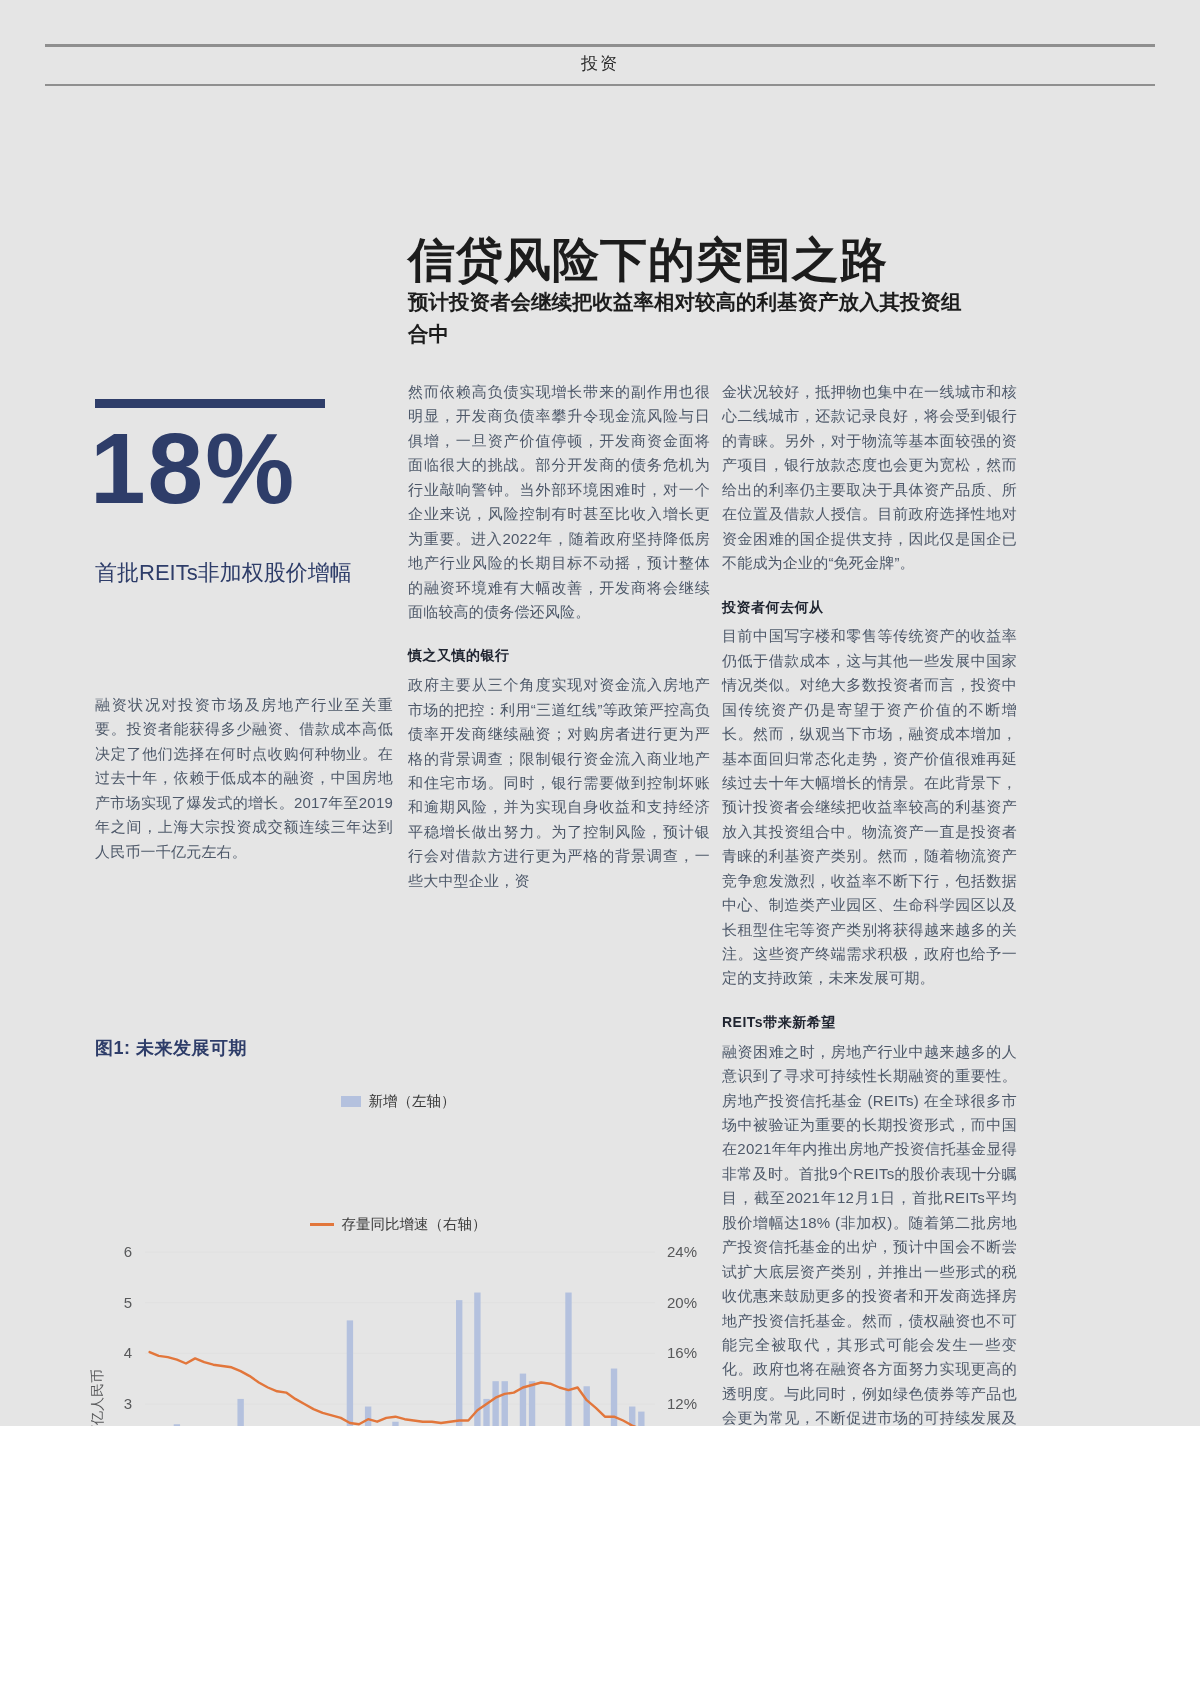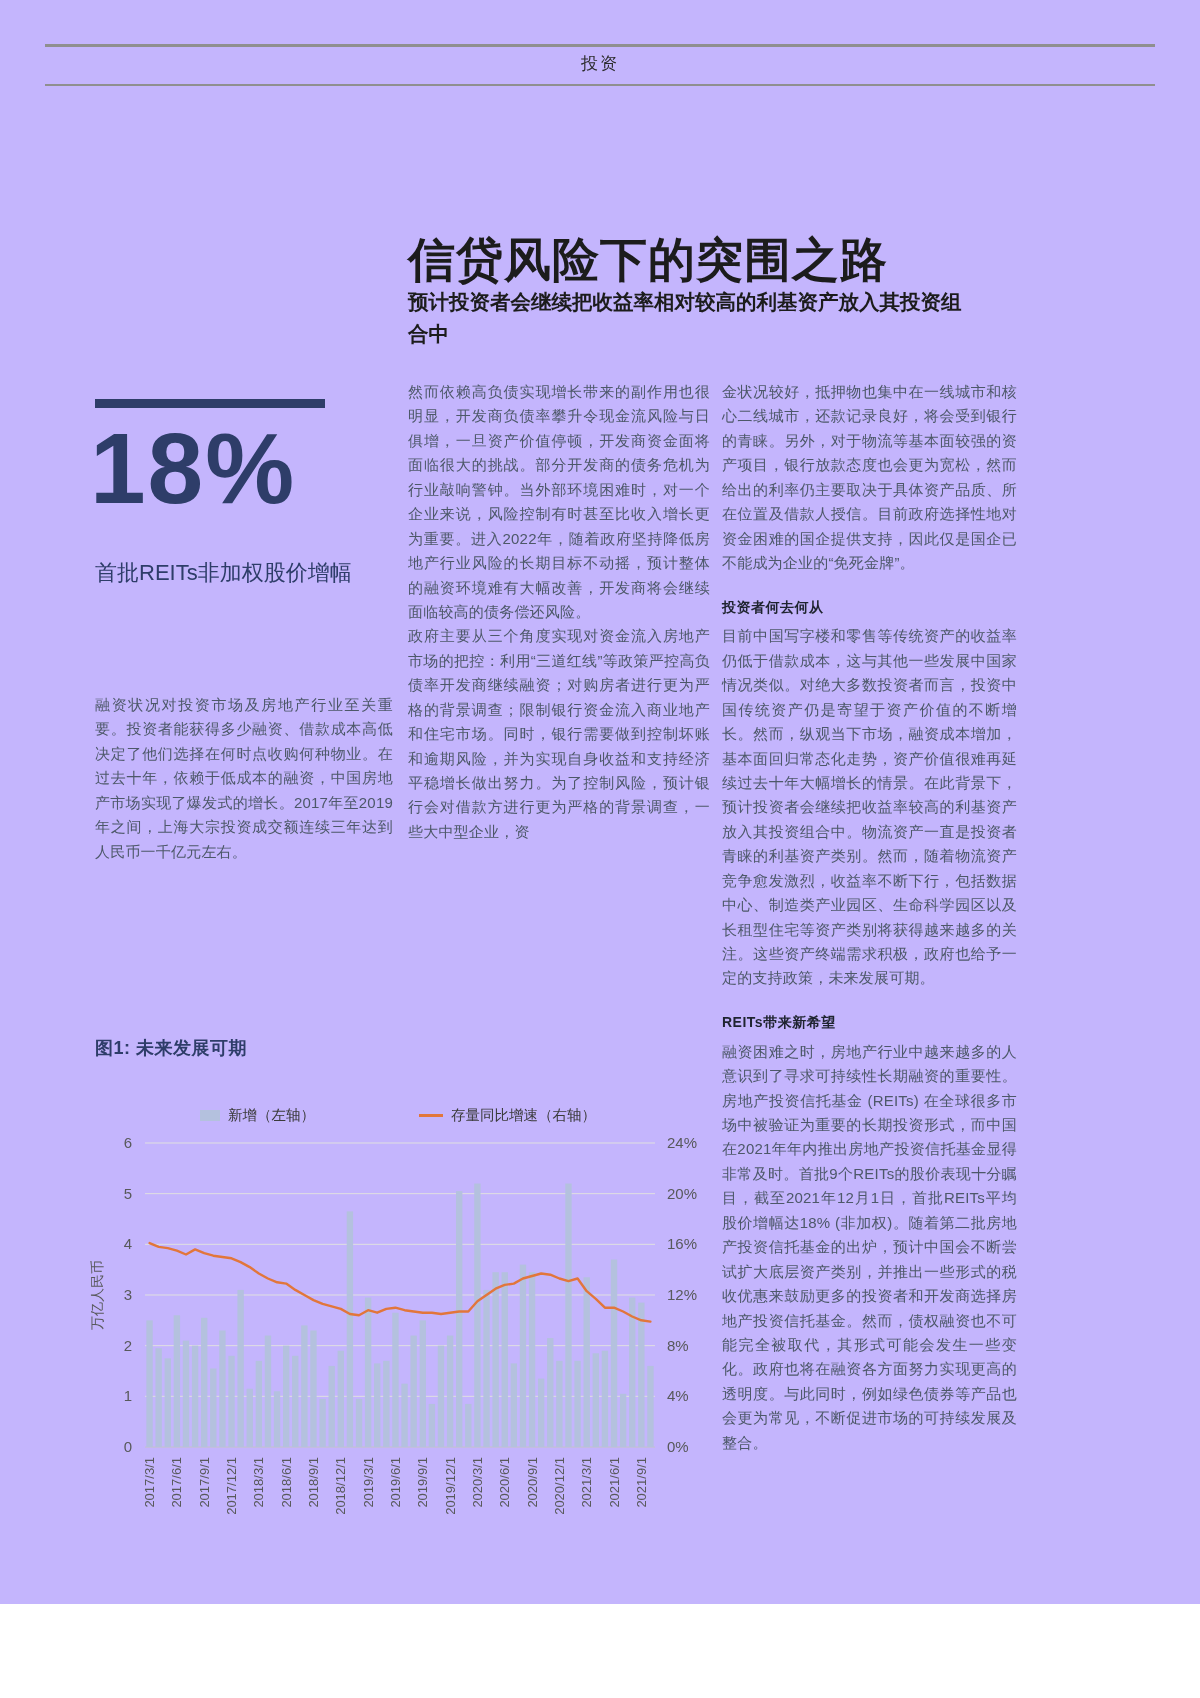--- a/index.html
+++ b/index.html
@@ -1,34 +1,34 @@
 <!DOCTYPE html>
 <html><head>
 <meta charset="utf-8">
 <style>
   html,body{margin:0;padding:0;background:#ffffff;}
   .page{
-    position:relative;width:1200px;height:1604px;background:#c4b5fd;overflow:hidden;
+    position:relative;width:1200px;height:1426px;background:#e5e5e5;overflow:hidden;
     font-family:"Liberation Sans","DejaVu Sans",sans-serif;color:#1d1d1d;
   }
   .hrule{position:absolute;left:45px;right:45px;background:#8f8f8f;}
   .kicker{position:absolute;left:0;right:0;top:52px;text-align:center;font-size:17px;letter-spacing:2px;color:#2b2b2b;}
   .article-title{position:absolute;left:408px;top:198px;font-size:47px;font-weight:bold;letter-spacing:1px;color:#1c1c1c;}
   .article-subtitle{position:absolute;left:408px;top:286px;width:565px;font-size:20.5px;font-weight:bold;line-height:1.55;color:#1c1c1c;}
   .stat-bar{position:absolute;left:95px;top:399px;width:230px;height:9px;background:#2e3d69;}
   .stat-value{position:absolute;left:90px;top:418px;font-size:100px;line-height:1;font-weight:bold;color:#2e3d69;letter-spacing:2px;text-align:center;}
   .stat-caption{position:absolute;left:95px;top:556px;width:280px;font-size:22px;line-height:1.5;color:#2e3d69;}
   .col{position:absolute;top:380px;font-size:15px;line-height:1.63;color:#4d5869;text-align:justify;letter-spacing:0.2px;}
   .col p{margin:0 0 0 0;}
   .col .sec-gap{margin-top:20px;}
   .sec-heading{font-size:14px;font-weight:bold;color:#1f2430;margin:0 0 6px 0;letter-spacing:0.5px;}
   .left-col-block{position:absolute;left:95px;top:678px;width:298px;font-size:15px;line-height:1.63;color:#4d5869;text-align:justify;letter-spacing:0.2px;}
   .chart-block{position:absolute;left:88px;top:1036px;width:620px;}
   .chart-title{font-size:18px;font-weight:bold;color:#2e3d69;margin-left:7px;letter-spacing:0.5px;}
-  .chart-legend{display:flex;justify-content:center;gap:104px;margin-top:46px;align-items:center;}
+  .chart-legend{display:flex;justify-content:center;gap:104px;margin-top:32px;align-items:center;flex-direction:column;}
   .legend-item{display:flex;align-items:center;gap:8px;font-size:14.5px;color:#3a3a3a;}
   .legend-swatch-bar{width:20px;height:11px;display:inline-block;}
   .legend-swatch-line{width:24px;height:3px;display:inline-block;}
   .chart-svg{display:block;margin-top:4px;}
   .chart-source{text-align:right;font-size:13px;font-weight:bold;color:#3d465a;margin-top:14px;margin-right:2px;}
   .footer-link{position:absolute;left:48px;top:1652px;font-size:13.5px;font-weight:bold;color:#1b1b2f;}
   .page-number{position:absolute;left:0;right:0;top:1655px;text-align:center;font-size:15px;color:#2b2b2b;}
 </style>
 </head>
 <body>
@@ -45,20 +45,21 @@
   <div class="stat-bar"></div>
   <div class="stat-value">18%</div>
   <div class="stat-caption">首批REITs非加权股价增幅</div>
 
   <div class="left-col-block">
     <p>融资状况对投资市场及房地产行业至关重要。投资者能获得多少融资、借款成本高低决定了他们选择在何时点收购何种物业。在过去十年，依赖于低成本的融资，中国房地产市场实现了爆发式的增长。2017年至2019年之间，上海大宗投资成交额连续三年达到人民币一千亿元左右。</p>
   </div>
 
   <div class="col" style="left:408px;width:302px;">
     <p>然而依赖高负债实现增长带来的副作用也很明显，开发商负债率攀升令现金流风险与日俱增，一旦资产价值停顿，开发商资金面将面临很大的挑战。部分开发商的债务危机为行业敲响警钟。当外部环境困难时，对一个企业来说，风险控制有时甚至比收入增长更为重要。进入2022年，随着政府坚持降低房地产行业风险的长期目标不动摇，预计整体的融资环境难有大幅改善，开发商将会继续面临较高的债务偿还风险。</p>
+    <h2 class="sec-heading sec-gap">慎之又慎的银行</h2>
     <p>政府主要从三个角度实现对资金流入房地产市场的把控：利用“三道红线”等政策严控高负债率开发商继续融资；对购房者进行更为严格的背景调查；限制银行资金流入商业地产和住宅市场。同时，银行需要做到控制坏账和逾期风险，并为实现自身收益和支持经济平稳增长做出努力。为了控制风险，预计银行会对借款方进行更为严格的背景调查，一些大中型企业，资</p>
   </div>
 
   <div class="col" style="left:722px;width:295px;">
     <p>金状况较好，抵押物也集中在一线城市和核心二线城市，还款记录良好，将会受到银行的青睐。另外，对于物流等基本面较强的资产项目，银行放款态度也会更为宽松，然而给出的利率仍主要取决于具体资产品质、所在位置及借款人授信。目前政府选择性地对资金困难的国企提供支持，因此仅是国企已不能成为企业的“免死金牌”。</p>
     <h2 class="sec-heading sec-gap">投资者何去何从</h2>
     <p>目前中国写字楼和零售等传统资产的收益率仍低于借款成本，这与其他一些发展中国家情况类似。对绝大多数投资者而言，投资中国传统资产仍是寄望于资产价值的不断增长。然而，纵观当下市场，融资成本增加，基本面回归常态化走势，资产价值很难再延续过去十年大幅增长的情景。在此背景下，预计投资者会继续把收益率较高的利基资产放入其投资组合中。物流资产一直是投资者青睐的利基资产类别。然而，随着物流资产竞争愈发激烈，收益率不断下行，包括数据中心、制造类产业园区、生命科学园区以及长租型住宅等资产类别将获得越来越多的关注。这些资产终端需求积极，政府也给予一定的支持政策，未来发展可期。</p>
     <h2 class="sec-heading sec-gap">REITs带来新希望</h2>
     <p>融资困难之时，房地产行业中越来越多的人意识到了寻求可持续性长期融资的重要性。房地产投资信托基金 (REITs) 在全球很多市场中被验证为重要的长期投资形式，而中国在2021年年内推出房地产投资信托基金显得非常及时。首批9个REITs的股价表现十分瞩目，截至2021年12月1日，首批REITs平均股价增幅达18% (非加权)。随着第二批房地产投资信托基金的出炉，预计中国会不断尝试扩大底层资产类别，并推出一些形式的税收优惠来鼓励更多的投资者和开发商选择房地产投资信托基金。然而，债权融资也不可能完全被取代，其形式可能会发生一些变化。政府也将在融资各方面努力实现更高的透明度。与此同时，例如绿色债券等产品也会更为常见，不断促进市场的可持续发展及整合。</p>
   </div>

